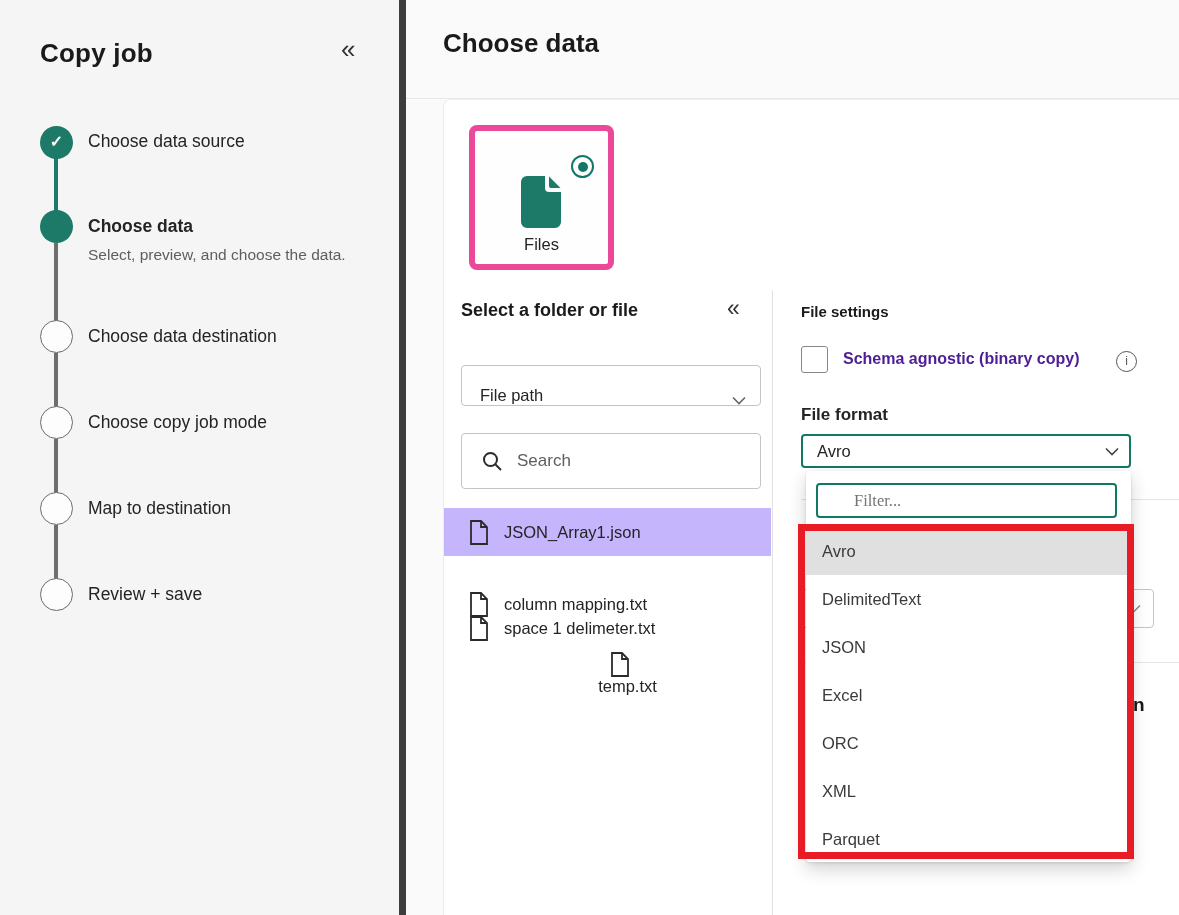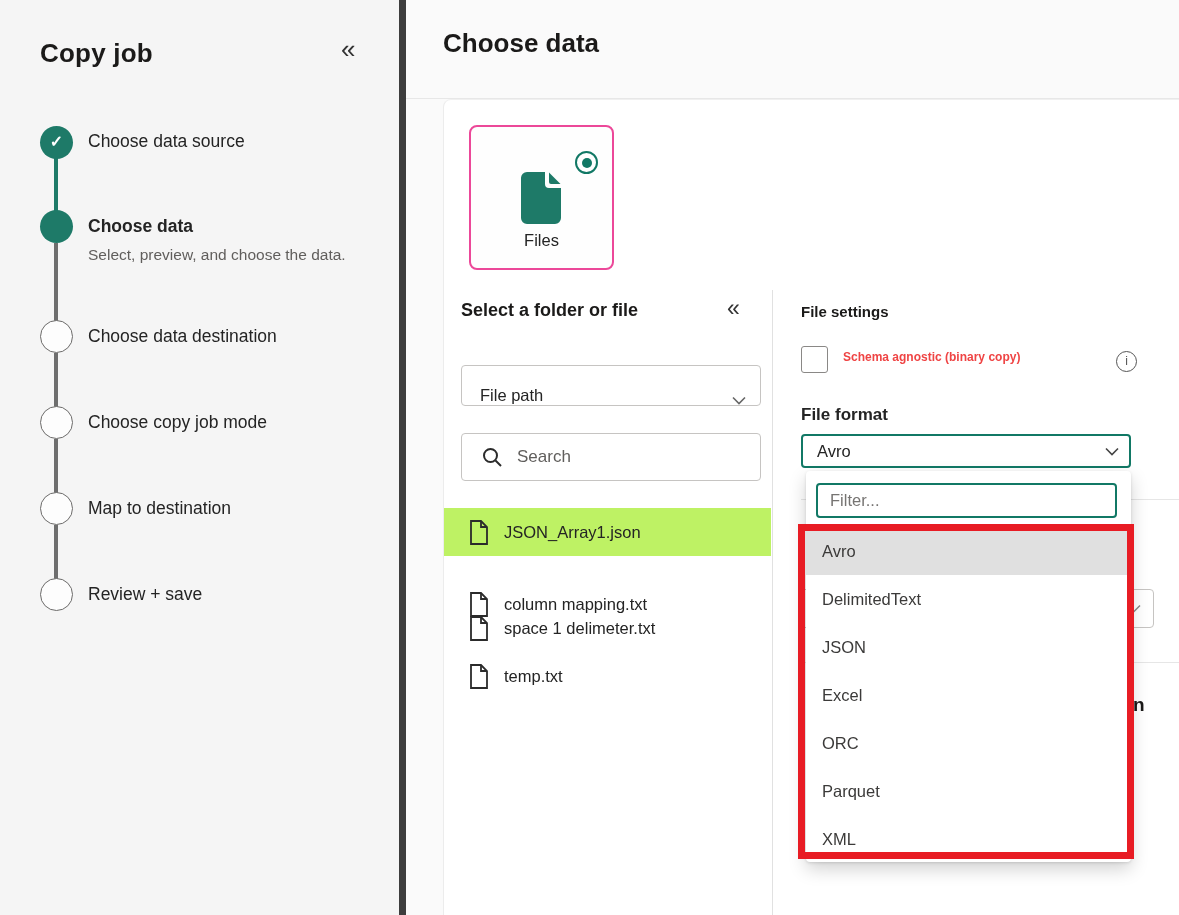--- a/index.html
+++ b/index.html
@@ -33,68 +33,68 @@
   
   .main { position:absolute; left:406px; top:0; width:773px; height:915px; background:#fafafa; }
   .main-header { position:absolute; left:0; top:0; width:773px; height:99px; background:#fafafa; border-bottom:1px solid #e7e7e7; }
   .main-title { position:absolute; left:37px; top:28px; font-size:26px; font-weight:700; color:#1b1a19; }
 
   .content-panel { position:absolute; left:37px; top:99px; width:736px; height:816px; background:#ffffff;
     border-top-left-radius:8px; border-left:1px solid #ececec; border-top:1px solid #f0f0f0; }
 
   
   .type-card { position:absolute; top:25px; border-radius:8px; cursor:pointer; }
-  .type-card.files { left:25px; width:145px; height:145px; background:#fefefe; border:2px solid #ec4899; }
+  .type-card.files { left:25px; width:145px; height:145px; background:#fefefe; border:6px solid #ec4899; }
   .type-card.tables { left:195px; width:147px; height:145px; background:#f8f8f8; border:1px solid #f1f1f1; }
   .radio { position:absolute; top:24px; right:14px; width:23px; height:23px; border-radius:50%; background:#fff; }
   .radio.checked { border:2px solid #117865; }
   .radio.checked::after { content:""; position:absolute; left:4.5px; top:4.5px; width:10px; height:10px; border-radius:50%; background:#117865; }
   .radio.unchecked { border:1.6px solid #7a7a7a; }
   .card-icon { position:absolute; left:0; right:0; top:44px; display:flex; justify-content:center; }
   .card-label { position:absolute; left:0; right:0; top:104px; text-align:center; font-size:16.5px; color:#242424; }
 
   
   .fb-title { position:absolute; left:17px; top:200px; font-size:18px; font-weight:700; color:#1b1a19; }
   .fb-collapse { position:absolute; left:283px; top:197px; font-size:23px; color:#333; cursor:pointer; line-height:1; }
 
   .combo { background:#fff; border:1px solid #c6c4c2; border-radius:4px; display:flex; align-items:center; cursor:pointer; }
   .combo-path { position:absolute; left:17px; top:265px; width:300px; height:41px; padding:0 14px 0 18px;align-items:flex-end; }
   .combo-text { flex:1; font-size:16.5px; color:#242424; }
   .chev { flex:none; }
 
-  .search-box { position:absolute; left:17px; top:333px; width:300px; height:48px; background:#fff; border:1px solid #c6c4c2; border-radius:4px; display:flex; align-items:center; padding:0 12px 0 20px; }
+  .search-box { position:absolute; left:17px; top:333px; width:300px; height:56px; background:#fff; border:1px solid #c6c4c2; border-radius:4px; display:flex; align-items:center; padding:0 12px 0 20px; }
   .search-box input { border:none; outline:none; flex:1; margin-left:14px; font-size:17px; font-family:inherit; color:#242424; background:transparent; }
   .search-box input::placeholder { color:#605e5c; }
 
   .file-row { position:absolute; left:0; width:327px; height:48px; display:flex; align-items:center; padding-left:25px; cursor:pointer; }
-  .file-row.selected { background:#bef264; }
+  .file-row.selected { background:#c4b5fd; }
   .file-row .fname { margin-left:15px; font-size:16.5px; color:#242424; white-space:nowrap; }
 
   .col-divider { position:absolute; left:328px; top:190px; width:1px; height:626px; background:#e1e1e1; }
 
   
   .fs-title { position:absolute; left:357px; top:203px; font-size:15px; font-weight:700; color:#1b1a19; }
   .checkbox { position:absolute; left:357px; top:246px; width:27px; height:27px; border:1.5px solid #8a8886; border-radius:3px; background:#fff; cursor:pointer; }
-  .cb-label { position:absolute; left:399px; top:250px; font-size:12px; font-weight:700; color:#ef4444; cursor:pointer;text-align:right; }
+  .cb-label { position:absolute; left:399px; top:250px; font-size:16px; font-weight:700; color:#4c1d95; cursor:pointer;text-align:right; }
   .info-icon { position:absolute; left:672px; top:251px; width:21px; height:21px; border:1.4px solid #555; border-radius:50%; color:#555;
     font-size:12px; text-align:center; line-height:18px; font-style:normal; cursor:default; }
   .ff-label { position:absolute; left:357px; top:305px; font-size:17px; font-weight:700; color:#242424; }
   .combo-format { position:absolute; left:357px; top:334px; width:330px; height:34px; border:2px solid #117865; padding:0 10px 0 14px; }
 
   
   .hr1 { position:absolute; left:357px; top:399px; width:379px; height:1px; background:#e6e6e6; z-index:1; }
   .combo-behind { position:absolute; left:357px; top:489px; width:353px; height:39px; padding:0 12px; z-index:1; }
   .hr2 { position:absolute; left:357px; top:562px; width:379px; height:1px; background:#e6e6e6; z-index:1; }
   .partial-heading { position:absolute; left:689px; top:594px; font-size:19px; font-weight:700; color:#1b1a19; z-index:1; }
 
   
   .dropdown { position:absolute; left:362px; top:371px; width:325px; height:391px; background:#fff; border-radius:4px;
     box-shadow:0 7px 18px rgba(0,0,0,.18), 0 1px 3px rgba(0,0,0,.12); z-index:5; }
   .filter-box { position:absolute; left:10px; top:12px; width:301px; height:35px; border:2px solid #117865; border-radius:4px; background:#fff; display:flex; align-items:center; }
-  .filter-box input { border:none; outline:none; width:100%; padding:0 12px; font-size:16.5px; font-family:Liberation Sans, sans-serif; color:#242424; background:transparent; }
+  .filter-box input { border:none; outline:none; width:100%; padding:0 12px; font-size:16.5px; font-family:Liberation Serif, serif; color:#242424; background:transparent;margin-left:24px; }
   .filter-box input::placeholder { color:#767472; }
   .options { position:absolute; left:0; top:56px; width:100%; list-style:none; }
   .options li { height:48px; line-height:48px; padding-left:16px; font-size:16.5px; color:#3b3a39; cursor:pointer; }
   .options li.selected { background:#e0e0e0; }
 
   
   .annotation { position:absolute; left:354px; top:424px; width:336px; height:335px; border:7px solid #e81c24; z-index:8; pointer-events:none; }
 
   svg { display:block; }
 </style>
@@ -196,21 +196,21 @@
     </div>
     <div class="file-row" style="top:504px;">
       <span>
         <svg width="20" height="25" viewBox="0 0 20 25" fill="none" stroke="#2b2b2b" stroke-width="1.8">
           <path d="M2 1 H12 L18 7 V24 H2 Z"></path>
             <path d="M12 1 V7 H18"></path>
         </svg>
       </span>
       <span class="fname">space 1 delimeter.txt</span>
     </div>
-    <div class="file-row" style="top:552px;">
+    <div class="file-row" style="top:552px;flex-direction:column;">
       <span>
         <svg width="20" height="25" viewBox="0 0 20 25" fill="none" stroke="#2b2b2b" stroke-width="1.8">
           <path d="M2 1 H12 L18 7 V24 H2 Z"></path>
             <path d="M12 1 V7 H18"></path>
         </svg>
       </span>
       <span class="fname">temp.txt</span>
     </div>
 
     <div class="col-divider"></div>
@@ -246,21 +246,21 @@
     <div class="dropdown">
       <div class="filter-box">
         <input type="text" placeholder="Filter..." style="">
       </div>
       <ul class="options">
         <li class="selected">Avro</li>
         <li>DelimitedText</li>
         <li>JSON</li>
         <li>Excel</li>
         <li>ORC</li>
+        <li>XML</li>
         <li>Parquet</li>
-        <li>XML</li>
       </ul>
     </div>
 
     <div class="annotation"></div>
 
   </div>
 </div>
 
 </body></html>

